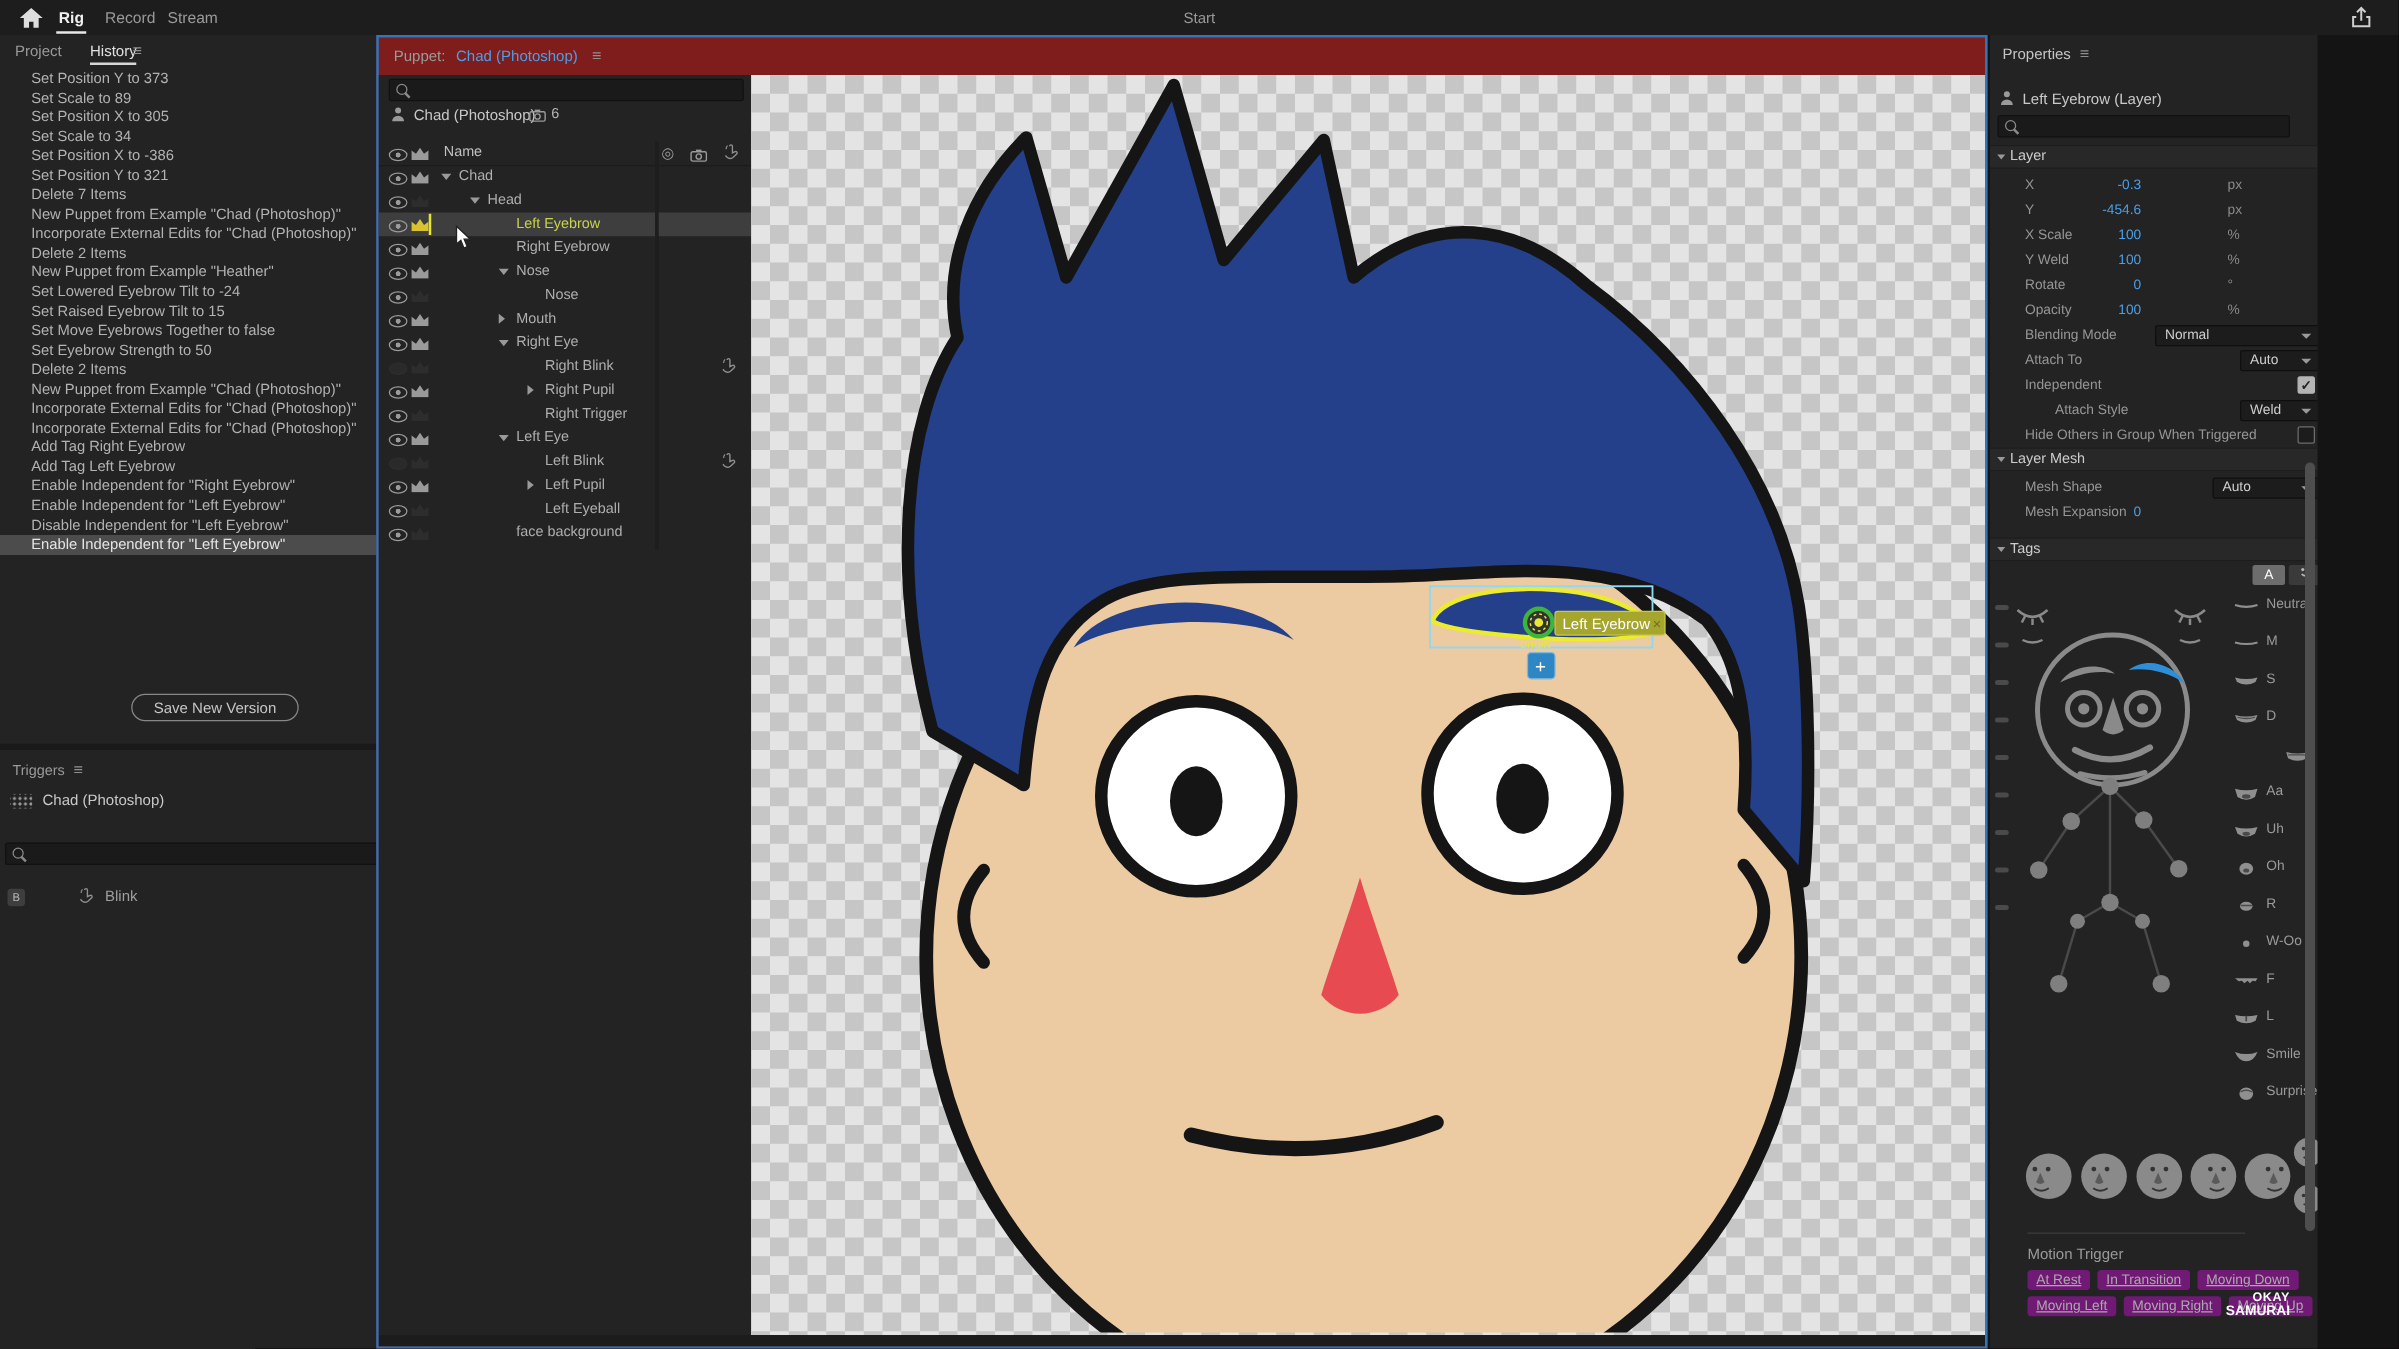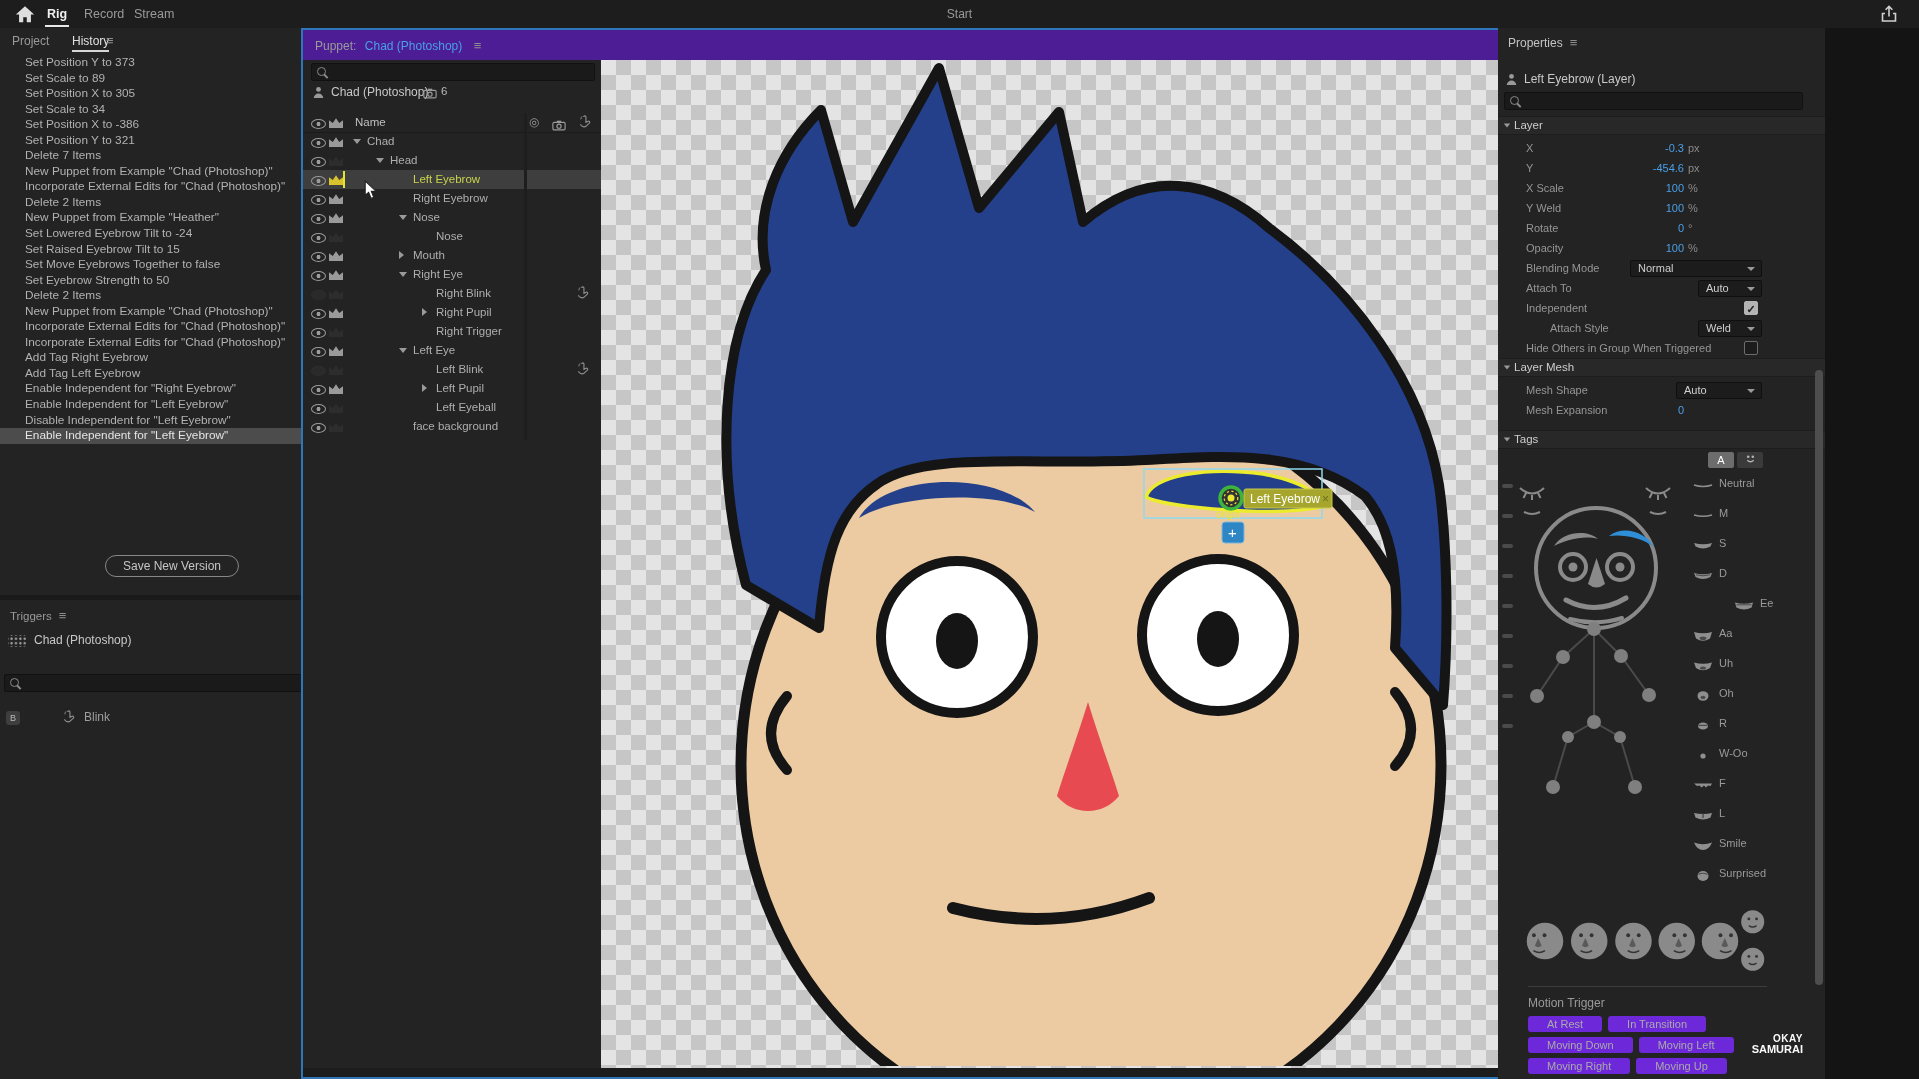--- a/index.html
+++ b/index.html
@@ -44,21 +44,21 @@
             background:radial-gradient(#9a9a9a 1px,transparent 1.4px);background-size:4.4px 4.4px;background-position:1.4px 1.6px;}
   .trig-group .gname{position:absolute;left:34px;top:3px;font-size:12px;color:#c8c8c8;}
   .trig-add{position:absolute;right:10px;top:1px;font-size:16px;color:#b4b4b4;}
   .trig-row{position:absolute;left:0;right:0;top:650px;height:20px;}
   .key-badge{position:absolute;left:6px;top:3px;width:14px;height:14px;background:#3e3e3e;border-radius:3px;
              color:#b8b8b8;font-size:9px;text-align:center;line-height:14px;}
   .trig-row .hand{position:absolute;left:63px;top:2px;}
   .trig-row .tname{position:absolute;left:84px;top:2px;font-size:12px;color:#9e9e9e;}
 
   
-  .pp{position:absolute;left:301px;top:28px;width:1289px;bottom:0;background:#4c1d95;
+  .pp{position:absolute;left:301px;top:28px;width:1289px;bottom:0;background:#7f1d1d;
       border:2px solid #2d76ba;box-sizing:border-box;}
   .pp-head{position:absolute;left:0;right:0;top:0;height:30px;line-height:30px;}
   .pp-head .lbl{margin-left:12px;font-size:12px;color:#9a9a9a;}
   .pp-head .pname{font-size:12px;color:#4b9fe8;margin-left:4px;}
   .tree-side{position:absolute;left:0;top:30px;width:298px;bottom:9px;background:#232323;overflow:hidden;}
   .root-row{position:absolute;left:0;right:0;top:22px;height:20px;}
   .root-row .rname{position:absolute;left:28px;top:3px;font-size:12px;color:#c8c8c8;}
   .root-row .cambadge{position:absolute;left:120px;top:3px;}
   .root-row .camcount{position:absolute;left:138px;top:3px;font-size:11.5px;color:#b8b8b8;}
   .name-head{position:absolute;left:0;right:0;top:53px;height:19px;border-bottom:1px solid #1b1b1b;}
@@ -80,21 +80,21 @@
   .tlabel{position:absolute;top:3px;font-size:11.5px;color:#aeaeae;white-space:nowrap;}
   .thand{position:absolute;left:274px;top:2px;}
   .canvas{position:absolute;left:298px;top:30px;right:0;bottom:9px;
           background:#e4e4e4;
           background-image:conic-gradient(#c6c6c6 25%,#e4e4e4 0 50%,#c6c6c6 0 75%,#e4e4e4 0);
           background-size:30px 30px;overflow:hidden;}
   .pp-bottom{position:absolute;left:0;right:0;bottom:0;height:9px;background:#1c1c1c;}
   .cursor{position:absolute;left:61px;top:120px;z-index:50;}
 
   
-  .rp{position:absolute;left:1498px;top:28px;width:327px;bottom:0;background:#232323;overflow:hidden;}
+  .rp{position:absolute;left:1592px;top:28px;width:262px;bottom:0;background:#232323;overflow:hidden;}
   .rp-head{position:absolute;left:10px;top:0;height:30px;line-height:30px;font-size:12px;color:#c4c4c4;}
   .rp-target{position:absolute;left:0;right:0;top:42px;height:20px;}
   .rp-target .tname{position:absolute;left:26px;top:2px;font-size:12px;color:#cacaca;text-align:right;}
   .sect{position:absolute;left:0;right:0;height:17px;background:#282828;border-top:1px solid #1d1d1d;border-bottom:1px solid #1d1d1d;}
   .sect .stitle{position:absolute;left:16px;top:2px;font-size:11.5px;color:#cdcdcd;}
   .sect .chev{left:5px;top:-1px;transform:scale(.8);}
   .prow{position:absolute;left:0;right:0;height:18px;}
   .plabel{position:absolute;left:28px;top:2px;font-size:11px;color:#969696;white-space:nowrap;}
   .plabel.indent{left:52px;}
   .pv{position:absolute;right:141px;top:2px;font-size:11px;color:#4b9fe8;}
@@ -108,21 +108,21 @@
   .tagmode-btn{position:absolute;top:0;width:26px;height:16px;border-radius:2px;text-align:center;line-height:16px;font-size:11px;}
   .tagmode-btn.a{left:210px;background:#6d6d6d;color:#fff;}
   .tagmode-btn.face{left:239px;background:#3a3a3a;}
   .vrow{position:absolute;left:0;right:0;height:20px;}
   .vicon{position:absolute;left:194px;top:3px;}
   .vlabel{position:absolute;left:221px;top:2px;font-size:11px;color:#9a9a9a;}
   .dash{position:absolute;left:4px;width:11px;height:4px;border-radius:2px;background:#4a4a4a;}
   .mt-div{position:absolute;left:30px;right:58px;top:958px;height:1px;background:#3c3c3c;}
   .mt-label{position:absolute;left:30px;top:968px;font-size:12px;color:#9a9a9a;}
   .pills{position:absolute;left:30px;top:988px;width:236px;display:flex;flex-wrap:wrap;gap:5px 6px;}
-  .pill{background:#6d28d9;border-radius:3px;padding:2px 19px;font-size:11px;color:#aaaaaa;white-space:nowrap;}
+  .pill{background:#701a75;border-radius:3px;padding:2px 7px;font-size:11px;color:#aaaaaa;white-space:nowrap;text-decoration:underline;}
   .watermark{position:absolute;right:22px;top:1006px;text-align:right;color:#fafafa;font-weight:bold;line-height:10px;}
   .watermark .w1{font-size:10px;letter-spacing:.5px;}
   .watermark .w2{font-size:11px;}
   .rp-scroll{position:absolute;right:2px;top:342px;width:8px;height:615px;background:#4e4e4e;border-radius:4px;}
 </style>
 </head>
 <body>
 
 <div class="app">
 

